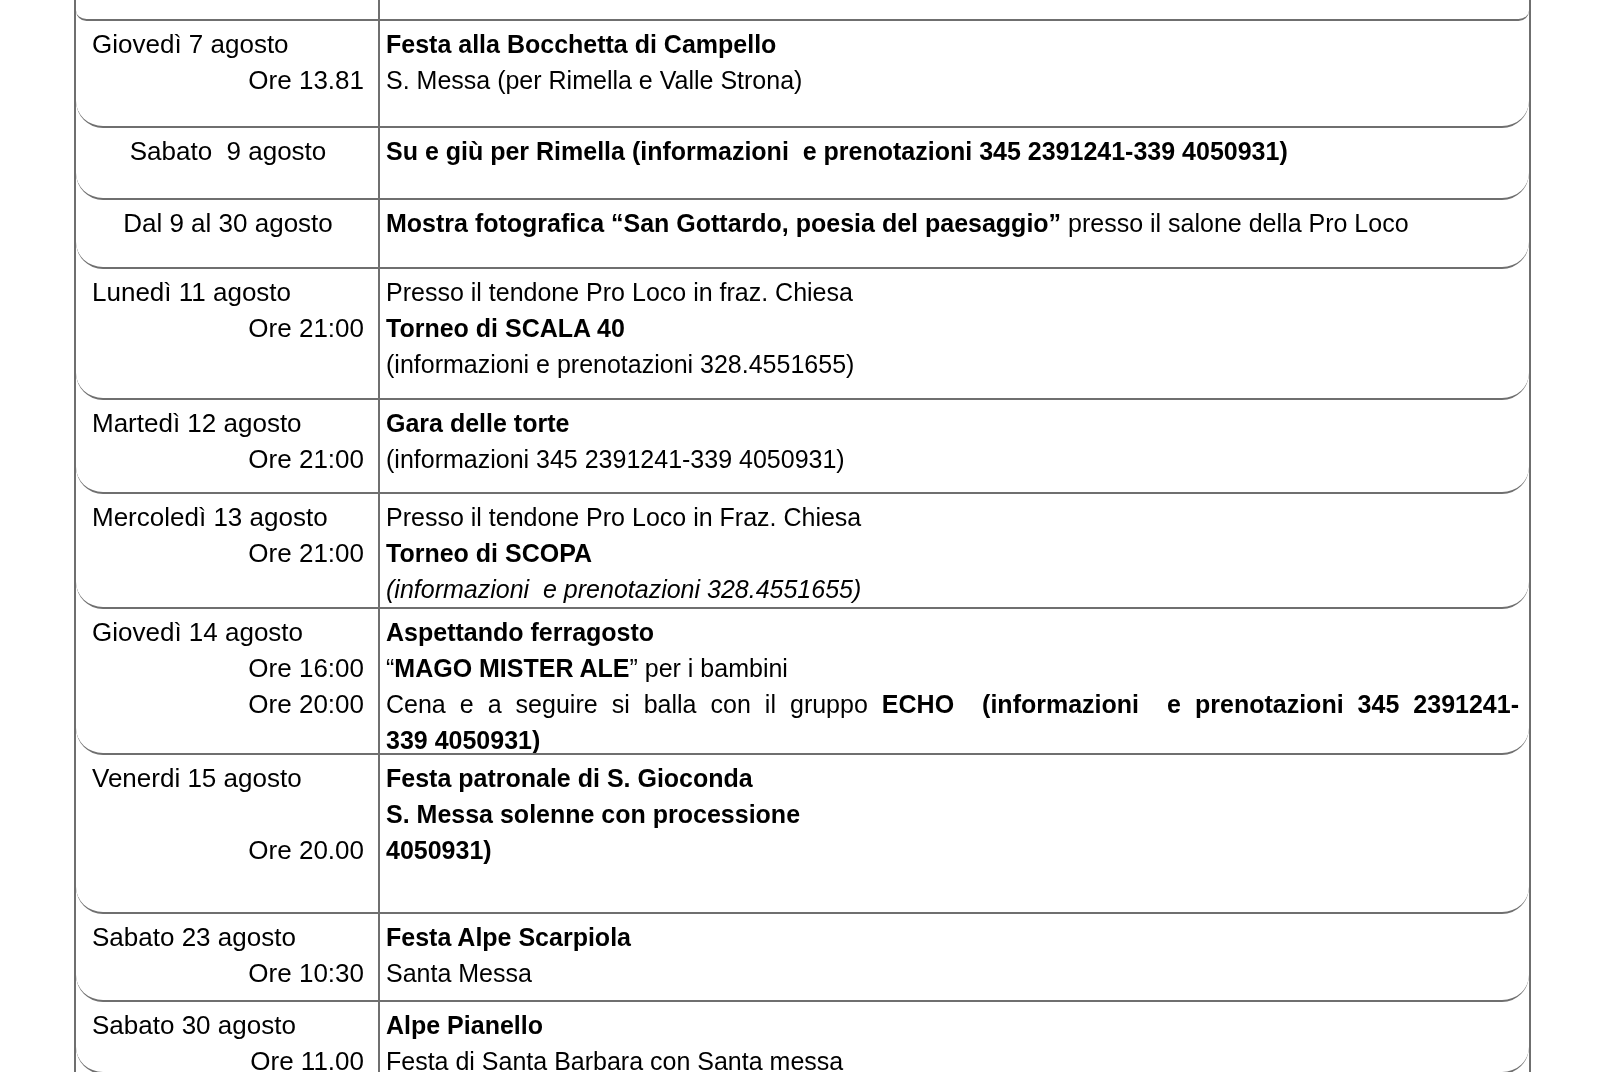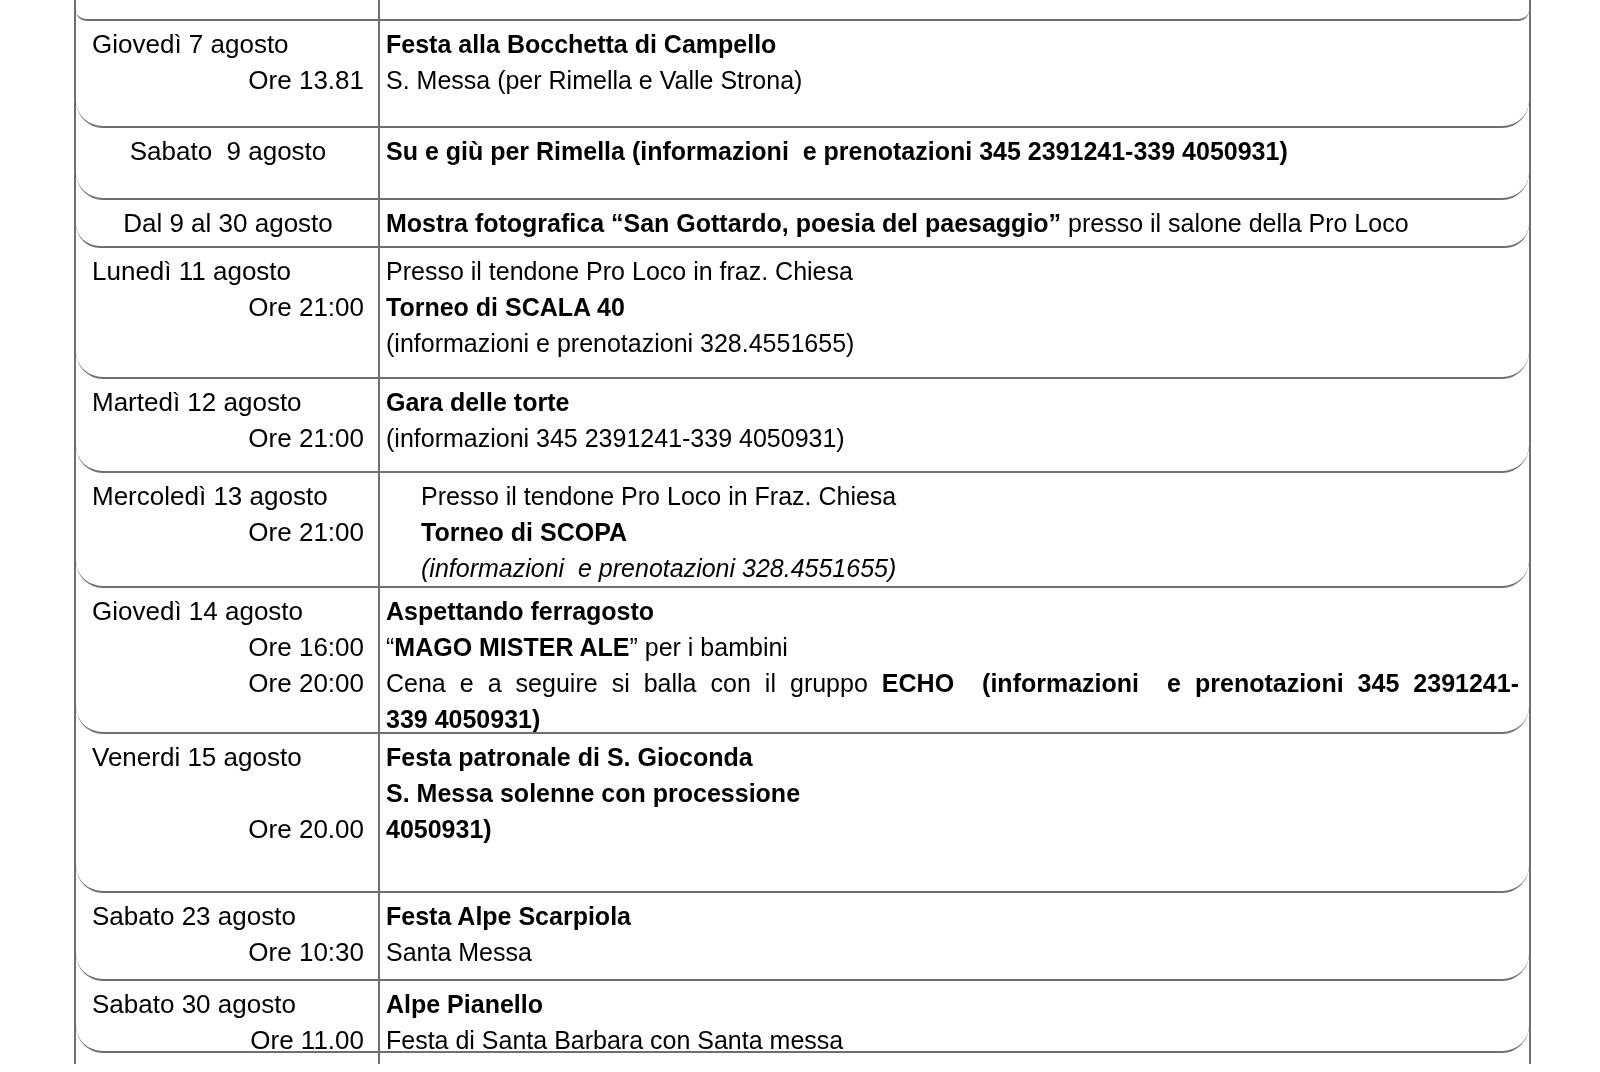--- a/index.html
+++ b/index.html
@@ -27,24 +27,24 @@
     display: flex;
     box-sizing: border-box;
     border-bottom: 2px solid var(--border-color);
     overflow: hidden;
     border-radius: 27px;
   }
   
   .r0  { height: 21px; }
   .r1  { height: 107px; }
   .r2  { height: 72px; }
-  .r3  { height: 48px; }
+  .r3  { height: 69px; }
   .r4  { height: 131px; }
   .r5  { height: 94px; }
-  .r6  { height: 115px; gap: 35px; }
+  .r6  { height: 115px; }
   .r7  { height: 146px; }
   .r8  { height: 159px; }
   .r9  { height: 88px; }
   .r10 { height: 72px; }
   .r11 { height: 11px; border-bottom: none; }
   .date-cell {
     width: 304px;
     box-sizing: border-box;
     border-right: 2px solid var(--border-color);
     padding: 5px 14px 0 16px;

